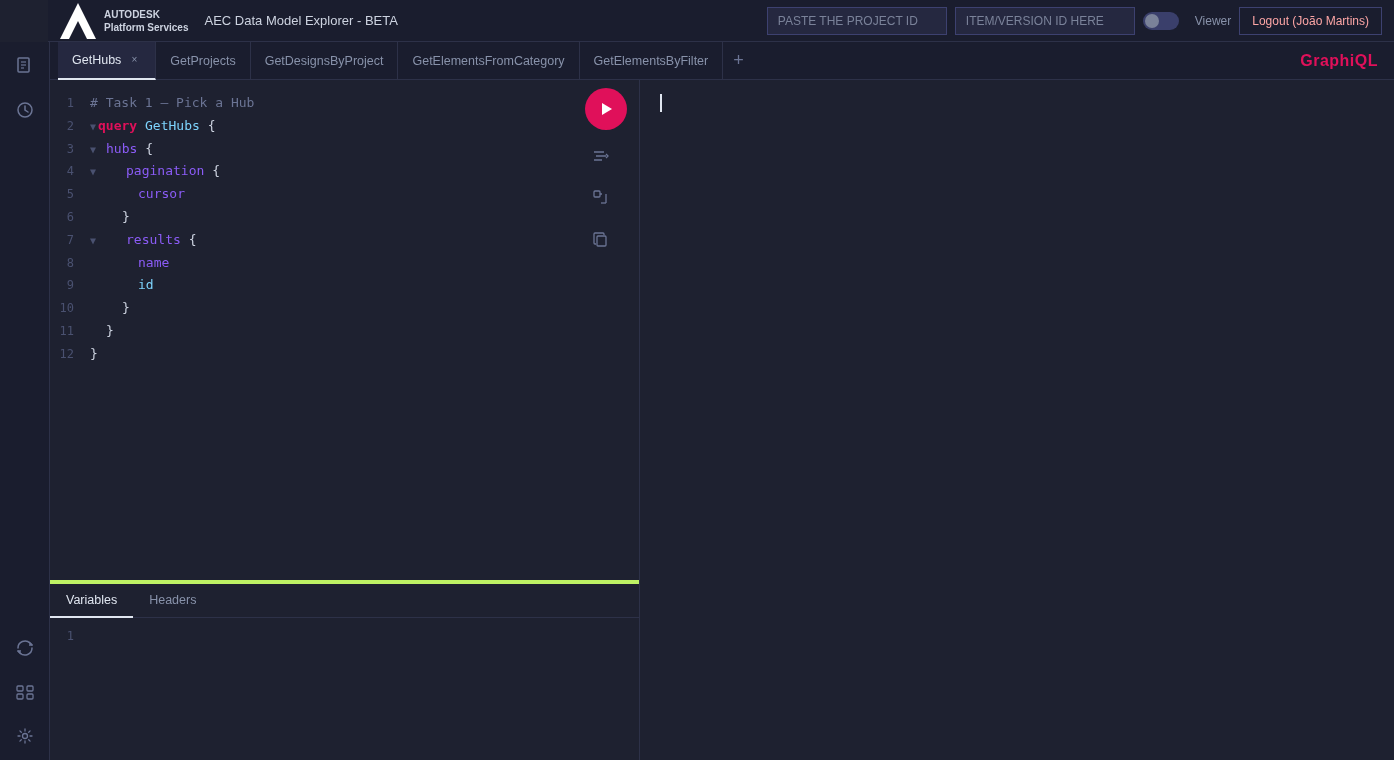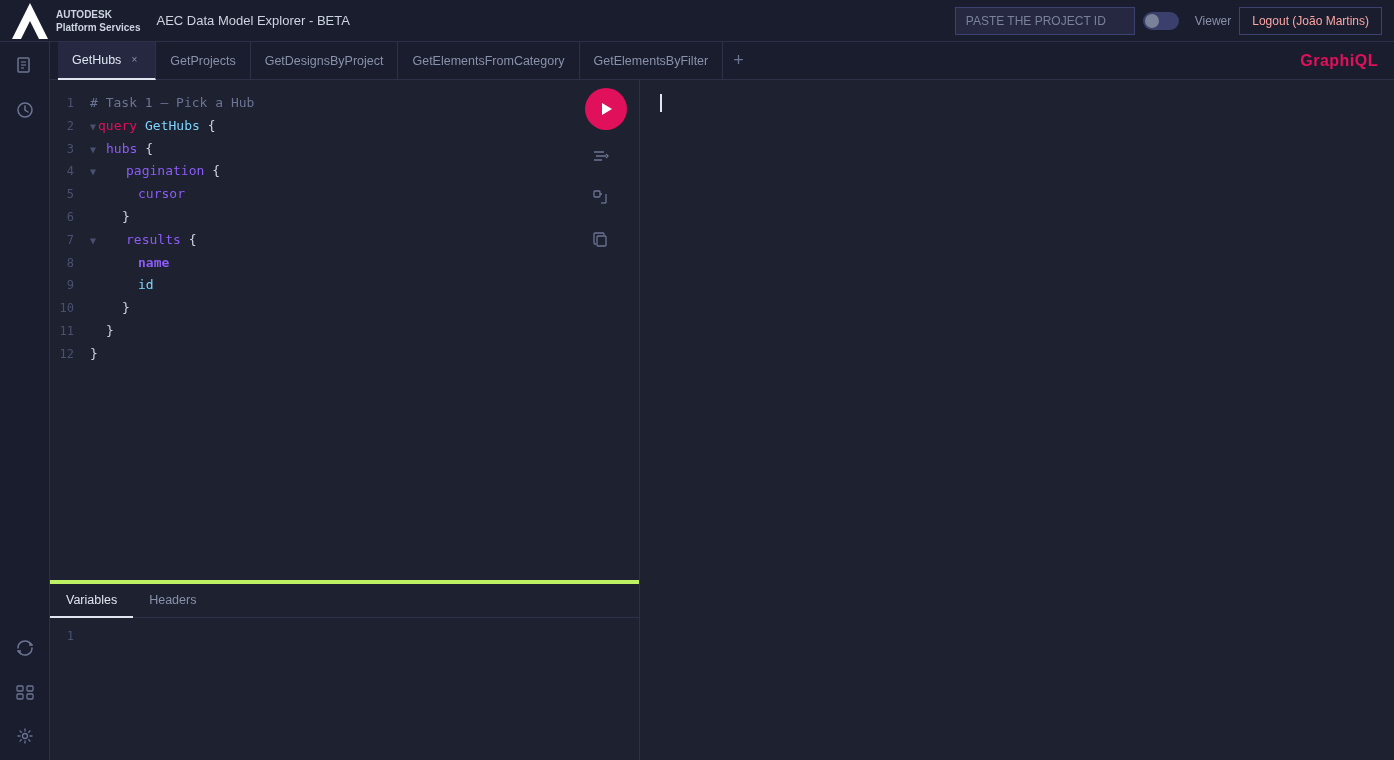--- a/index.html
+++ b/index.html
@@ -17,20 +17,21 @@
 
     
     .header {
       display: flex;
       align-items: center;
       background: #1a1d2e;
       border-bottom: 1px solid #2d3148;
       padding: 12px 12px;
       height: 42px;
       flex-shrink: 0;
+      margin-left: 48px;
     }
     .logo-area {
       display: flex;
       align-items: center;
       gap: 8px;
       margin-right: 16px;
     }
     .logo-icon {
       width: 36px;
       height: 36px;
@@ -238,21 +239,21 @@
       padding-right: 16px;
       color: #4a5170;
       flex-shrink: 0;
       font-size: 12px;
       user-select: none;
     }
     .line-content { flex: 1; }
 
     
     .c-comment { color: #6b7494; }
-    .c-keyword { color: #e0105a; }
+    .c-keyword { color: #e0105a; font-weight: bold; }
     .c-function { color: #7dd3fc; }
     .c-brace { color: #cdd3e0; }
     .c-field { color: #8b5cf6; }
     .c-type { color: #7dd3fc; }
     .c-collapse { color: #4a5170; font-size: 10px; margin-right: 2px; }
 
     
     .editor-toolbar {
       position: absolute;
       right: 12px;
@@ -353,20 +354,21 @@
       <polygon points="0,36 18,0 36,36 27,36 18,18 9,36" fill="#ffffff"></polygon>
     </svg>
     <div class="logo-text">
       <div>AUTODESK</div>
       <div>Platform Services</div>
     </div>
   </div>
   <span class="app-title">AEC Data Model Explorer - BETA</span>
   <div class="header-controls">
     <input class="header-input" type="text" placeholder="PASTE THE PROJECT ID" style="">
+    <input class="header-input" type="text" placeholder="ITEM/VERSION ID HERE" style="">
     <div class="viewer-toggle">
       <div class="toggle-switch">
         <div class="toggle-knob"></div>
       </div>
       <span class="viewer-label">Viewer</span>
     </div>
     <button class="logout-btn">Logout (João Martins)</button>
   </div>
 </div>
 
@@ -471,21 +473,21 @@
             <span class="line-content" style="padding-left:32px;"><span class="c-brace">}</span></span>
           </div>
 
           <div class="code-line">
             <span class="line-num">7</span>
             <span class="line-content"><span class="c-collapse">▼</span><span style="margin-left:28px;"></span><span class="c-field">results</span> <span class="c-brace">{</span></span>
           </div>
 
           <div class="code-line">
             <span class="line-num">8</span>
-            <span class="line-content" style="padding-left:48px;font-weight:bold;"><span class="c-field">name</span></span>
+            <span class="line-content" style="padding-left:48px;"><span class="c-field">name</span></span>
           </div>
 
           <div class="code-line">
             <span class="line-num">9</span>
             <span class="line-content" style="padding-left:48px;"><span class="c-type">id</span></span>
           </div>
 
           <div class="code-line">
             <span class="line-num">10</span>
             <span class="line-content" style="padding-left:32px;"><span class="c-brace">}</span></span>

